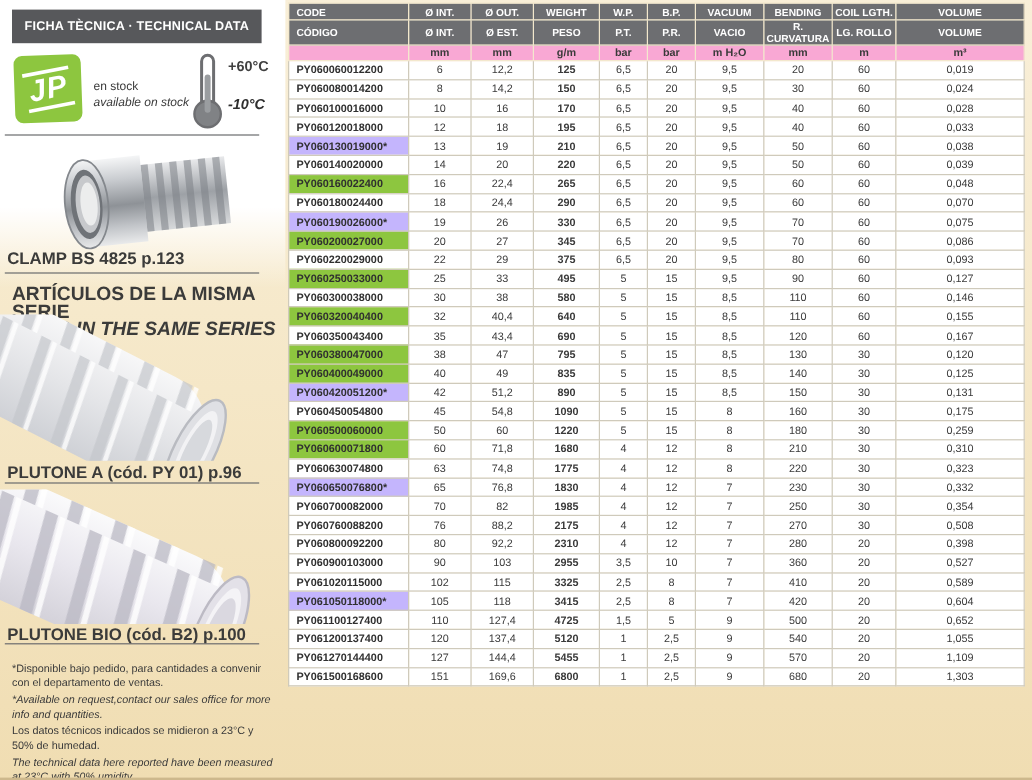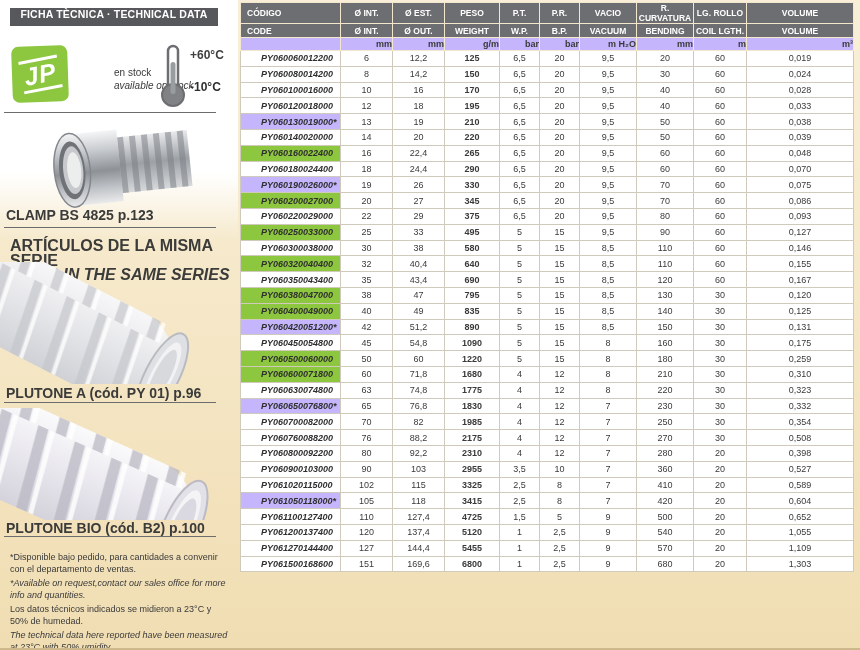--- a/index.html
+++ b/index.html
@@ -9,33 +9,33 @@
     background:linear-gradient(180deg,#f9efd8 0%,#f6e9cb 40%,#f0ddb2 100%);
     position:relative;
   }
   .page{position:absolute;inset:0;}
   .bottom-edge{position:absolute;left:0;bottom:0;width:100%;height:2px;background:#cdb88c;}
 
   
   .left-panel{position:absolute;left:0;top:0;width:238px;height:650px;overflow:hidden;}
   .left-white{position:absolute;left:0;top:0;width:238px;height:240px;
     background:linear-gradient(180deg,#ffffff 0%,#ffffff 72%,rgba(255,255,255,0) 100%);}
-  .title-bar{position:absolute;left:10px;top:8px;width:208px;height:18px;
+  .title-bar{position:absolute;left:10px;top:8px;width:208px;height:28px;
     background:#57585b;color:#fff;font-weight:bold;font-size:10.5px;letter-spacing:.2px;
-    display:flex;align-items:flex-start;justify-content:center;}
+    display:flex;align-items:center;justify-content:center;}
   .jp-logo{position:absolute;left:12px;top:46px;width:56px;height:56px;background:#8dc63f;
     border-radius:7px;transform:rotate(-2deg);display:flex;align-items:center;justify-content:center;}
   .jp-inner{transform:rotate(-9deg);color:#fff;font-weight:bold;font-style:italic;
     font-size:25px;line-height:1;border-top:3px solid #fff;border-bottom:3px solid #fff;
     padding:1px 3px;letter-spacing:1px;}
-  .stock-text{position:absolute;left:78px;top:66px;font-size:10px;color:#3a3a3a;line-height:13px;margin-left:36px;}
+  .stock-text{position:absolute;left:78px;top:66px;font-size:10px;color:#3a3a3a;line-height:13px;}
   .stock-text .en{font-style:italic;}
   .thermo{position:absolute;left:158px;top:42px;}
   .temp-max{position:absolute;left:190px;top:48px;font-size:12px;font-weight:bold;color:#404040;}
-  .temp-min{position:absolute;left:190px;top:80px;font-size:12px;font-weight:bold;color:#2e2e2e;}
+  .temp-min{position:absolute;left:190px;top:80px;font-size:12px;font-weight:bold;color:#2e2e2e;font-style:italic;}
   .divider{position:absolute;left:4px;width:212px;height:0;border-top:1.5px solid #6b6c6e;}
   .d1{top:112px;} .d2{top:227px;} .d3{top:402px;} .d4{top:536px;}
   .clamp-fig{position:absolute;left:28px;top:124px;}
   .caption{position:absolute;left:6px;width:210px;text-align:left;
     font-size:14px;font-weight:bold;color:#3b3b3a;}
   .cap-clamp{top:207px;}
   .cap-hose1{top:385px;}
   .cap-hose2{top:520px;}
   .series-title{position:absolute;left:10px;top:239px;font-size:16px;font-weight:bold;color:#3b3b3a;line-height:14.5px;}
   .series-title .en{font-style:italic;}
@@ -48,24 +48,24 @@
 
   
   .table-area{position:absolute;left:240px;top:2px;width:613px;}
   table{border-collapse:collapse;table-layout:fixed;width:613px;}
   col.c-code{width:100px;} col.c-int{width:52px;} col.c-est{width:52px;}
   col.c-peso{width:55px;} col.c-pt{width:40px;} col.c-pr{width:40px;}
   col.c-vac{width:57px;} col.c-curv{width:57px;} col.c-roll{width:53px;} col.c-vol{width:107px;}
   thead th{background:#6d6e71;color:#fff;font-size:8.5px;font-weight:bold;
     border:1.5px solid #f3e8cd;height:13px;padding:0 0 0 0;text-align:center;}
   thead tr th:first-child{text-align:left;padding-left:6px;}
-  thead tr.units th{background:#c4b5fd;color:#3a3a3a;font-size:9px;height:12px;text-align:right;}
+  thead tr.units th{background:#f9a8d4;color:#3a3a3a;font-size:9px;height:12px;}
   tbody td{background:#fff;font-size:9px;color:#3a3a3a;text-align:center;
     border:1px solid #cfcabb;height:14.8px;padding:0;}
-  tbody td.code{text-align:left;padding-left:20px;font-weight:bold;font-size:9px;color:#2f2f2f;font-style:italic;}
+  tbody td.code{text-align:left;padding-left:6px;font-weight:bold;font-size:9px;color:#2f2f2f;}
   tbody td.bold{font-weight:bold;}
   tbody td.green{background:#8dc63f;}
   tbody td.tan{background:#c4b5fd;}
 </style>
 </head>
 <body>
 
 <div class="page">
 
   <div class="left-panel">
@@ -210,41 +210,41 @@
           <col class="c-peso">
           <col class="c-pt">
         <col class="c-pr">
           <col class="c-vac">
           <col class="c-curv">
           <col class="c-roll">
           <col class="c-vol">
       </colgroup>
       <thead>
         <tr>
+          <th>CODE</th>
+          <th>Ø INT.</th>
+          <th>Ø OUT.</th>
+          <th>WEIGHT</th>
+          <th>W.P.</th>
+          <th>B.P.</th>
+          <th>VACUUM</th>
+          <th>BENDING</th>
+          <th>COIL LGTH.</th>
+          <th>VOLUME</th>
+        </tr>
+        <tr>
           <th>CÓDIGO</th>
           <th>Ø INT.</th>
           <th>Ø EST.</th>
           <th>PESO</th>
           <th>P.T.</th>
           <th>P.R.</th>
           <th>VACIO</th>
           <th>R. CURVATURA</th>
           <th>LG. ROLLO</th>
-          <th>VOLUME</th>
-        </tr>
-        <tr>
-          <th>CODE</th>
-          <th>Ø INT.</th>
-          <th>Ø OUT.</th>
-          <th>WEIGHT</th>
-          <th>W.P.</th>
-          <th>B.P.</th>
-          <th>VACUUM</th>
-          <th>BENDING</th>
-          <th>COIL LGTH.</th>
           <th>VOLUME</th>
         </tr>
         <tr class="units">
           <th></th>
           <th>mm</th>
           <th>mm</th>
           <th>g/m</th>
           <th>bar</th>
           <th>bar</th>
           <th>m H₂O</th>

